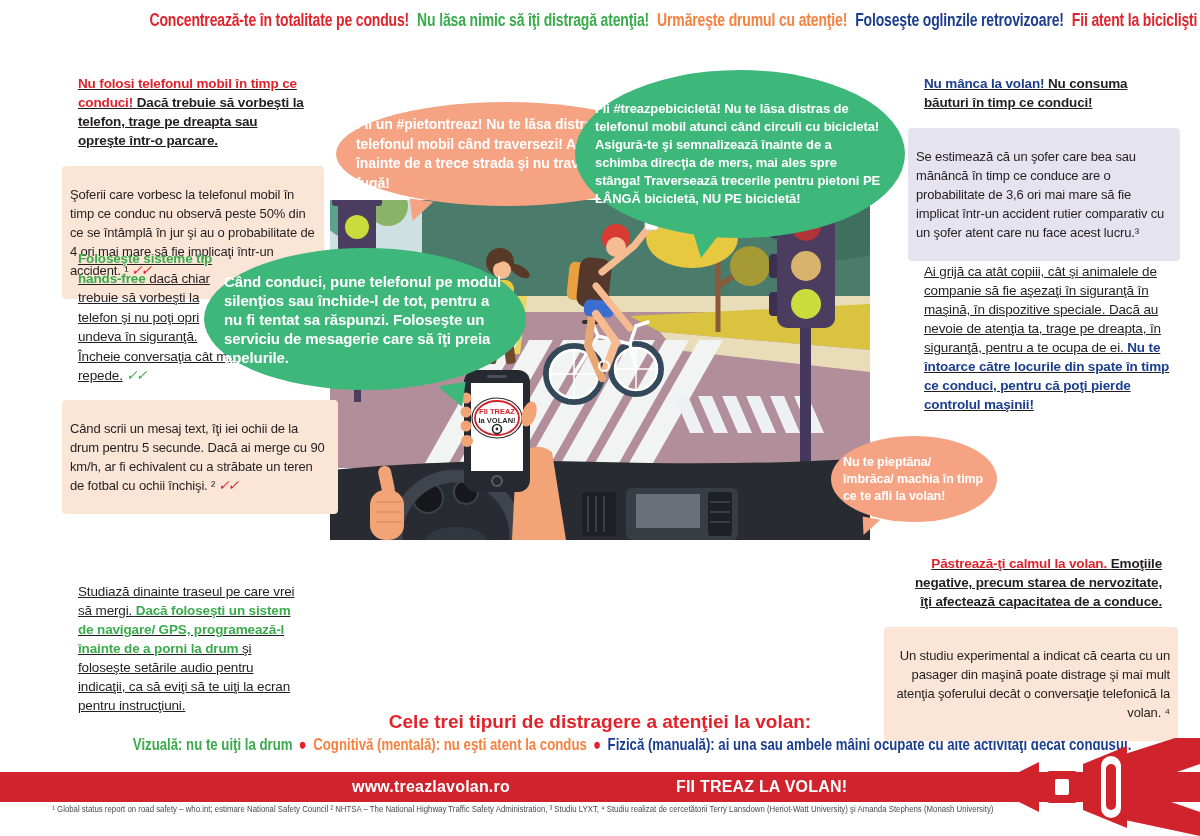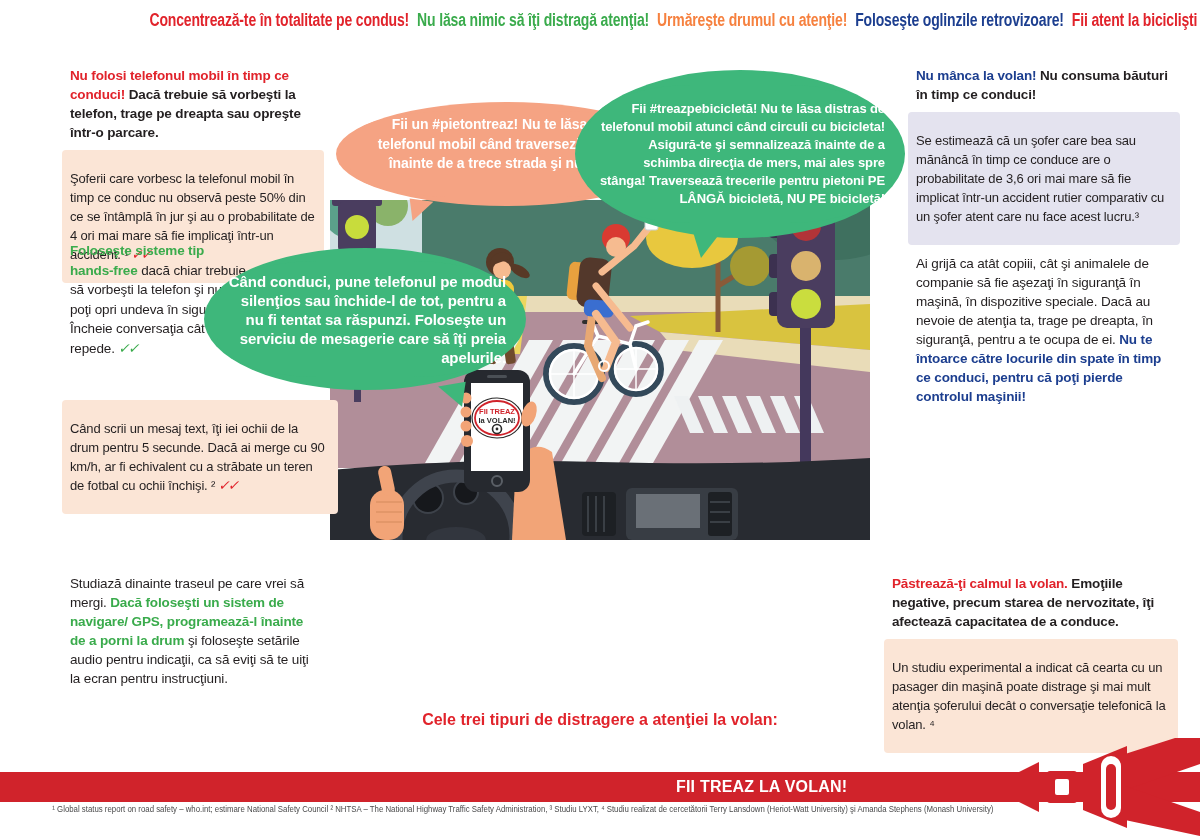--- a/index.html
+++ b/index.html
@@ -9,42 +9,42 @@
   }
   html,body{margin:0;padding:0;background:#fff;}
   .poster{position:relative;width:1200px;height:836px;background:#fff;overflow:hidden;
           font-family:"Liberation Sans",sans-serif;color:var(--ink);}
   .abs{position:absolute;}
   .c-red{color:var(--red);} .c-green{color:var(--green);} .c-orange{color:var(--orange);} .c-navy{color:var(--navy);}
   .condense{display:inline-block;transform:scaleX(.8);transform-origin:center;white-space:nowrap;}
   .topline{top:10px;left:0;width:1200px;text-align:center;font-weight:bold;font-size:17.5px;letter-spacing:-0.2px;}
   .topline span{margin:0 5px;}
   .tip{font-size:13.5px;line-height:19px;letter-spacing:-0.15px;z-index:3;}
-  .tip p{margin:8px;}
+  .tip p{margin:16px;text-decoration:underline;}
   .lead{font-weight:bold;}
   .note{display:block;background:var(--peach);border-radius:4px;padding:19px 8px;margin-top:4px;font-size:13px;line-height:19px;}
   .note.lav{background:var(--lav);}
   .check{font-family:"DejaVu Sans",sans-serif;font-weight:bold;display:inline-block;
          transform:skewX(-14deg);letter-spacing:-2px;font-size:14px;padding-left:4px;}
   .bubble{position:absolute;border-radius:50%;color:#fff;font-weight:bold;display:flex;
-          align-items:center;justify-content:center;text-align:right;z-index:5;letter-spacing:-0.1px;}
+          align-items:center;justify-content:center;text-align:left;z-index:5;letter-spacing:-0.1px;}
   .bubble::before{content:"";position:absolute;inset:9% 4%;background:inherit;border-radius:34%;z-index:-1;}
   .bubble.orange{background:var(--obub);} .bubble.green{background:var(--gbub);}
   .bubble::after{content:"";position:absolute;width:0;height:0;border-style:solid;border-color:transparent;}
   .bubble.orange::after{border-top-color:var(--obub);}
   .bubble.green::after{border-top-color:var(--gbub);}
   .bub-ped{left:336px;top:102px;width:340px;height:104px;font-size:14px;line-height:19.5px;padding:0 20px;box-sizing:border-box;}
   .bub-ped::after{bottom:-16px;left:72px;border-width:22px 18px 0 6px;transform:rotate(8deg);}
   .bub-cyc{left:575px;top:70px;width:330px;height:168px;font-size:13px;line-height:18px;padding:0 20px;box-sizing:border-box;}
   .bub-cyc::after{bottom:-20px;left:118px;border-width:26px 20px 0 8px;}
   .bub-sil{left:204px;top:248px;width:322px;height:142px;font-size:15px;line-height:19px;padding:0 20px;box-sizing:border-box;}
   .bub-sil::after{bottom:-18px;left:236px;border-width:24px 8px 0 20px;transform:rotate(-10deg);}
   .bub-gro{left:831px;top:436px;width:166px;height:86px;font-size:12.5px;line-height:17px;padding:0 12px;box-sizing:border-box;}
   .bub-gro::after{bottom:-14px;left:30px;border-width:18px 14px 0 4px;transform:rotate(10deg);}
-  .types-head{top:711px;left:0;width:1200px;text-align:center;font-size:16px;font-weight:bold;color:var(--red);}
+  .types-head{top:711px;left:0;width:1200px;text-align:center;font-size:19px;font-weight:bold;color:var(--red);}
   .types-line{top:735px;left:0;width:1200px;text-align:center;font-size:16.5px;font-weight:bold;}
   .types-line span{margin:0 4px;}
   .footer-bar{left:0;top:772px;width:1200px;height:30px;background:var(--fred);z-index:6;}
   .footer-text{color:#fff;font-weight:bold;font-size:16px;line-height:30px;z-index:7;letter-spacing:0.2px;}
   .site{left:352px;top:772px;} .slogan{left:676px;top:772px;}
   .footnote{top:804px;left:0;width:1000px;font-size:8.7px;color:#4a4a4b;white-space:nowrap;}
   .belt{right:0;top:738px;z-index:8;}
   svg text{font-family:"Liberation Sans",sans-serif;}
 </style>
 </head>
@@ -207,43 +207,50 @@
 
   <div class="bubble orange bub-ped">
     <span>Fii un #pietontreaz! Nu te lăsa distras de telefonul mobil când traversezi! Asigură-te înainte de a trece strada şi nu traversa în fugă!</span>
   </div>
   <div class="bubble green bub-cyc">
     <span>Fii #treazpebicicletă! Nu te lăsa distras de telefonul mobil atunci când circuli cu bicicleta! Asigură-te şi semnalizează înainte de a schimba direcţia de mers, mai ales spre stânga! Traversează trecerile pentru pietoni PE LÂNGĂ bicicletă, NU PE bicicletă!</span>
   </div>
   <div class="bubble green bub-sil">
     <span>Când conduci, pune telefonul pe modul silenţios sau închide-l de tot, pentru a nu fi tentat sa răspunzi. Foloseşte un serviciu de mesagerie care să îţi preia apelurile.</span>
   </div>
+  <div class="bubble orange bub-gro">
+    <span>Nu te pieptăna/ îmbrăca/ machia în timp ce te afli la volan!</span>
+  </div>
 
   <div class="abs tip" style="left:908px;top:58px;width:272px;">
     <p><span class="lead c-navy">Nu mânca la volan!</span>
        <span class="lead">Nu consuma băuturi în timp ce conduci!</span></p>
     <span class="note lav"><span>Se estimează că un şofer care bea sau mănâncă în timp ce conduce are o probabilitate de 3,6 ori mai mare să fie implicat într-un accident rutier comparativ cu un şofer atent care nu face acest lucru.³</span></span>
   </div>
 
   <div class="abs tip" style="left:908px;top:246px;width:278px;">
     <p><span>Ai grijă ca atât copiii, cât şi animalele de companie să fie aşezaţi în siguranţă în maşină, în dispozitive speciale. Dacă au nevoie de atenţia ta, trage pe dreapta, în siguranţă, pentru a te ocupa de ei.</span>
        <span class="lead c-navy">Nu te întoarce către locurile din spate în timp ce conduci, pentru că poţi pierde controlul maşinii!</span></p>
   </div>
 
-  <div class="abs tip" style="left:884px;top:566px;width:294px;">
+  <div class="abs tip" style="left:884px;top:538px;width:294px;text-align:right;">
     <p><span class="lead c-red">Păstrează-ţi calmul la volan.</span>
        <span class="lead">Emoţiile negative, precum starea de nervozitate, îţi afectează capacitatea de a conduce.</span></p>
     <span class="note"><span>Un studiu experimental a indicat că cearta cu un pasager din maşină poate distrage şi mai mult atenţia şoferului decât o conversaţie telefonică la volan. ⁴</span></span>
   </div>
 
   <div class="abs types-head">
     <span>Cele trei tipuri de distragere a atenţiei la volan:</span>
   </div>
+  <div class="abs types-line"><span class="condense">
+    <span class="c-green">Vizuală: nu te uiţi la drum</span><span class="c-red">●</span><span class="c-orange">Cognitivă (mentală): nu eşti atent la condus</span><span class="c-red">●</span><span class="c-navy">Fizică (manuală): ai una sau ambele mâini ocupate cu alte activităţi decât condusul.</span>
+  </span></div>
 
   <div class="abs footer-bar"></div>
+  <div class="abs footer-text site">www.treazlavolan.ro</div>
   <div class="abs footer-text slogan">FII TREAZ LA VOLAN!</div>
   <div class="abs footnote"><span class="condense" style="transform:scaleX(.9);">¹ Global status report on road safety – who.int; estimare National Safety Council ² NHTSA – The National Highway Traffic Safety Administration, ³ Studiu LYXT, ⁴ Studiu realizat de cercetătorii Terry Lansdown (Heriot-Watt University) şi Amanda Stephens (Monash University)</span></div>
 
   <svg class="abs belt" width="245" height="98" viewBox="0 0 245 98">
     <g fill="#d0232b">
       <rect x="0" y="34" width="66" height="30"></rect>
       <polygon points="64,34 84,24 84,74 64,64"></polygon>
       <rect x="92" y="33" width="30" height="32" rx="3"></rect>
       <polygon points="128,26 172,8 172,90 128,72"></polygon>
       <polygon points="170,16 245,-8 245,26 170,52"></polygon>

